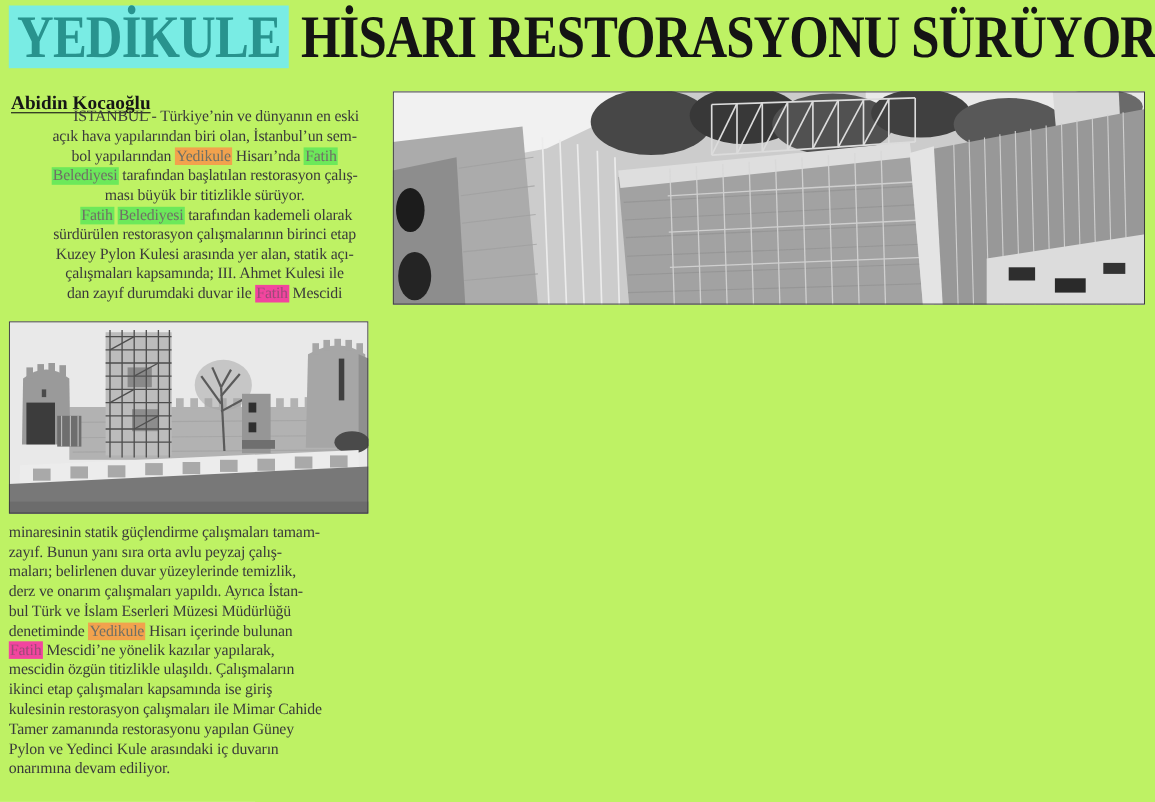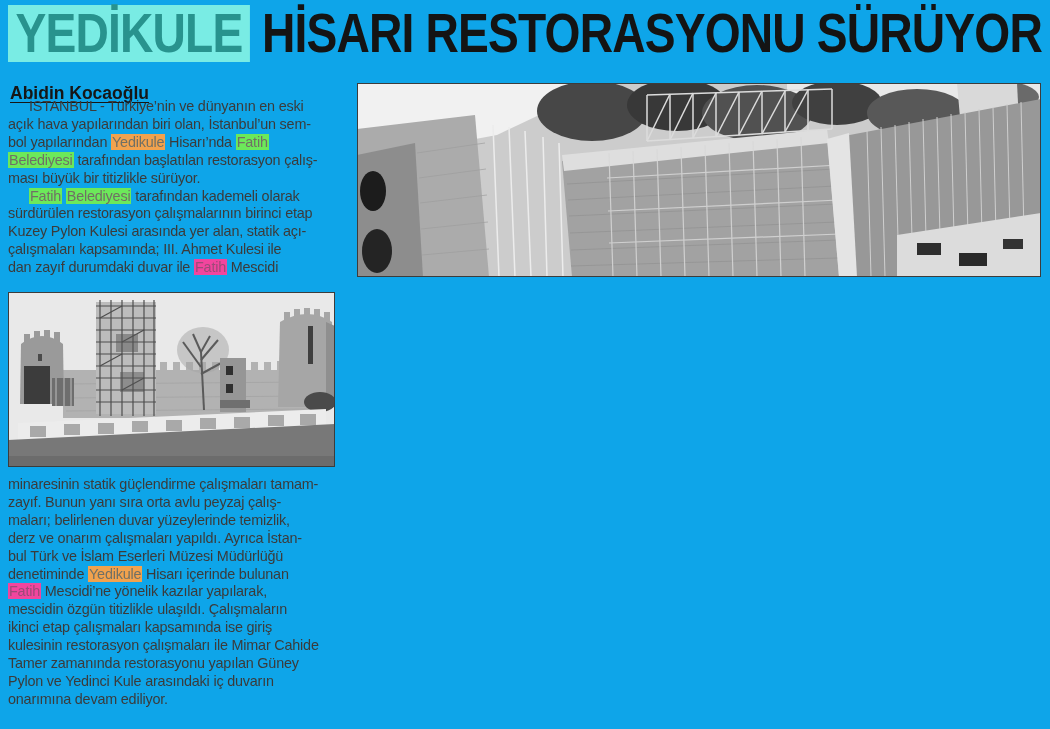--- a/index.html
+++ b/index.html
@@ -1,18 +1,18 @@
 <!DOCTYPE html>
 <html style="--cyan_bg: #79ECE4; --cyan_text: #28938E; --orange_bg: #F2A24D; --green_bg: #6CE95A; --pink_bg: #F2459E; --hl_text: #707065; --pink_text: #9C4A78; --body_text: #3B3B3B; --headline_text: #141414;"><head>
 <meta charset="utf-8">
 <style>
   html,body{margin:0;padding:0;background:#ffffff;}
   .page{
-    position:relative;width:1050px;height:729px;background:#0ea5e9;overflow:hidden;
-    font-family:Liberation Sans, sans-serif;
+    position:relative;width:1050px;height:729px;background:#bef264;overflow:hidden;
+    font-family:Liberation Serif, serif;
   }
   
   .headline{position:absolute;left:8px;top:5px;white-space:nowrap;}
   .headline-inner{
     display:inline-block;transform:scaleX(0.84);transform-origin:0 0;
     font-weight:700;font-size:55px;line-height:57px;letter-spacing:-1px;
     color:var(--headline_text);
   }
   .hl-cyan{background:var(--cyan_bg);color:var(--cyan_text);padding:0 9px;display:inline-block;}
   
@@ -20,21 +20,21 @@
     position:absolute;left:10px;top:83px;font-size:17.5px;font-weight:700;color:#161616;
     text-decoration:underline;text-underline-offset:3px;
   }
   
   .col{
     position:absolute;left:8px;width:356px;font-size:14.4px;line-height:17.9px;
     color:var(--body_text);letter-spacing:-0.2px;
   }
   .col .tline{white-space:nowrap;}
   .col .tline.indent{padding-left:21px;}
-  .upper{top:98px;}
+  .upper{top:98px;text-align:center;}
   .lower{top:476px;}
   .hl{padding:0 1px;}
   .hl-orange{background:var(--orange_bg);color:var(--hl_text);}
   .hl-green{background:var(--green_bg);color:var(--hl_text);}
   .hl-pink{background:var(--pink_bg);color:var(--pink_text);}
   
   .photo{position:absolute;margin:0;padding:0;}
   .photo svg{display:block;width:100%;height:100%;}
   .photo-right{left:357px;top:83px;width:684px;height:194px;}
   .photo-left{left:8px;top:292px;width:327px;height:175px;}

